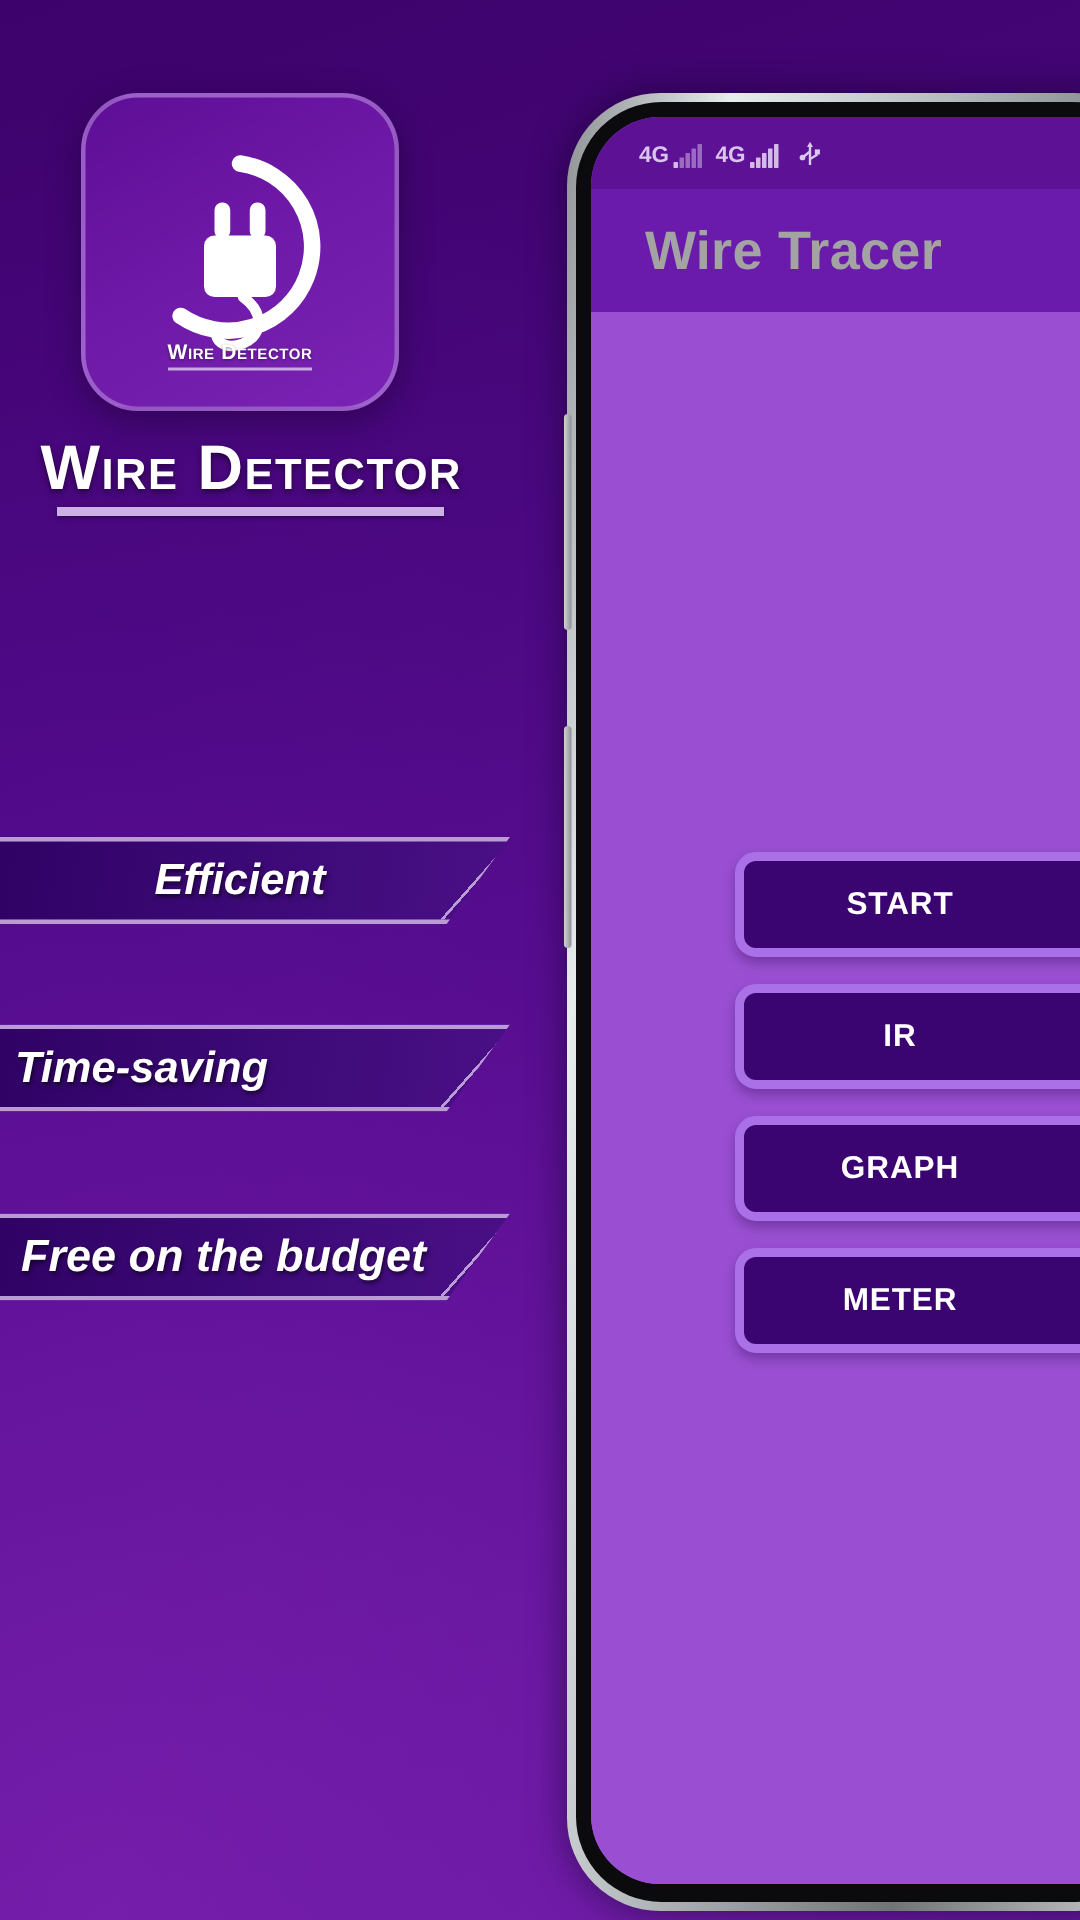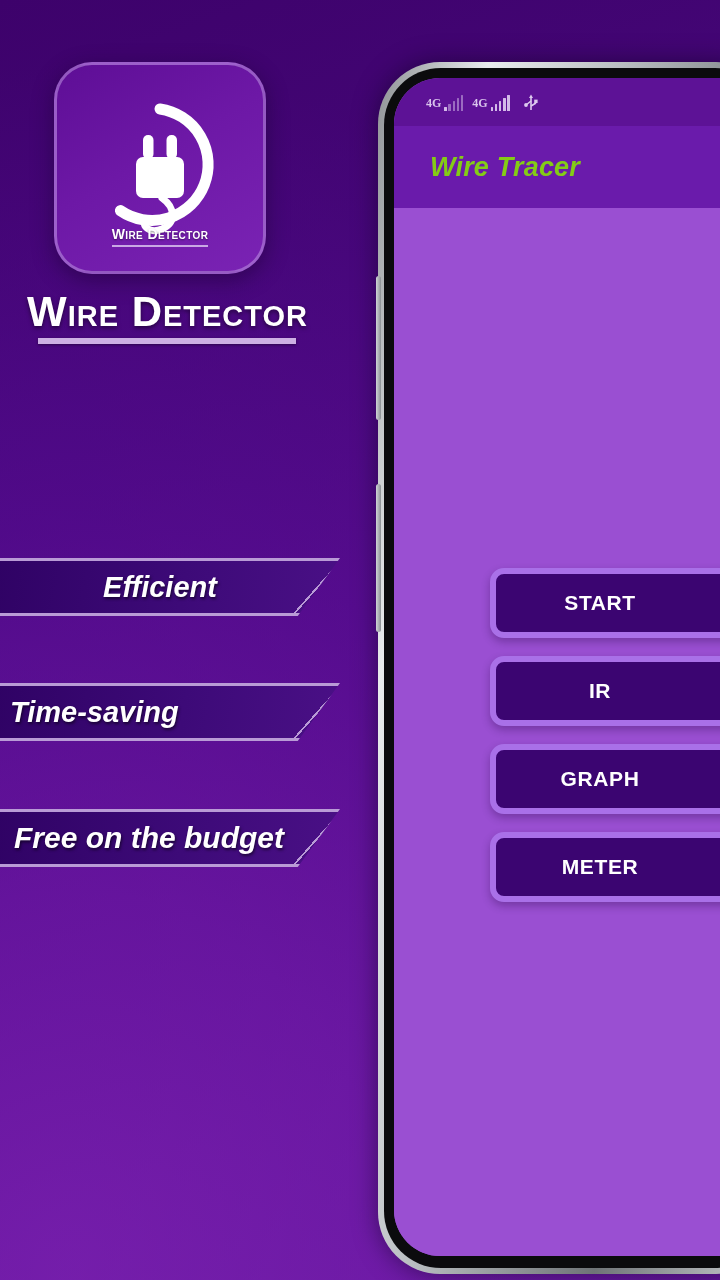--- a/index.html
+++ b/index.html
@@ -129,40 +129,40 @@
   .volume-btn.v2 { top:422px; height:148px; }
 
   
   .status-bar {
     position:relative; height:48px;
     background:#5d1296;
     display:flex; align-items:center;
     padding-left:32px; gap:9px;
   }
   .sig { display:flex; align-items:flex-end; gap:2px; }
-  .sig .g { font-size:12px; color:#d9c4ec; font-weight:700; align-self:flex-start; margin-top:3px; margin-right:1px;font-family:Liberation Serif, serif;}
+  .sig .g { font-size:15px; color:#d9c4ec; font-weight:700; align-self:flex-start; margin-top:3px; margin-right:1px;}
   .sig .bars { display:flex; align-items:flex-end; gap:1.5px; height:15px; }
   .sig .bars i { width:2.6px; background:#d9c4ec; display:block; border-radius:.5px; }
   .sig .bars i:nth-child(1){ height:4px; opacity:.95; }
   .sig .bars i:nth-child(2){ height:7px; opacity:.5; }
   .sig .bars i:nth-child(3){ height:10px; opacity:.5; }
   .sig .bars i:nth-child(4){ height:13px; opacity:.5; }
   .sig .bars i:nth-child(5){ height:16px; opacity:.5; }
   .sig.full .bars i { opacity:.95; }
   .usb-icon { margin-left:4px; }
 
   
   .app-bar {
     height:82px;
     background:#6a1bab;
     display:flex; align-items:center;
     padding-left:36px;
     box-shadow:0 2px 5px rgba(0,0,0,.25);
   }
-  .app-bar .t { color:#84cc16; font-size:27px; font-weight:700; letter-spacing:.2px;font-style:italic; }
+  .app-bar .t { color:#a3a3a3; font-size:36px; font-weight:700; letter-spacing:.2px; }
 
   
   .screen-content { position:relative; height:100%; background:#9a4fd2; }
   .btn-stack {
     position:absolute; left:96px; right:-80px; top:360px;
     display:flex; flex-direction:column; gap:18px;
   }
   .mbtn {
     height:70px;
     border-radius:14px;

